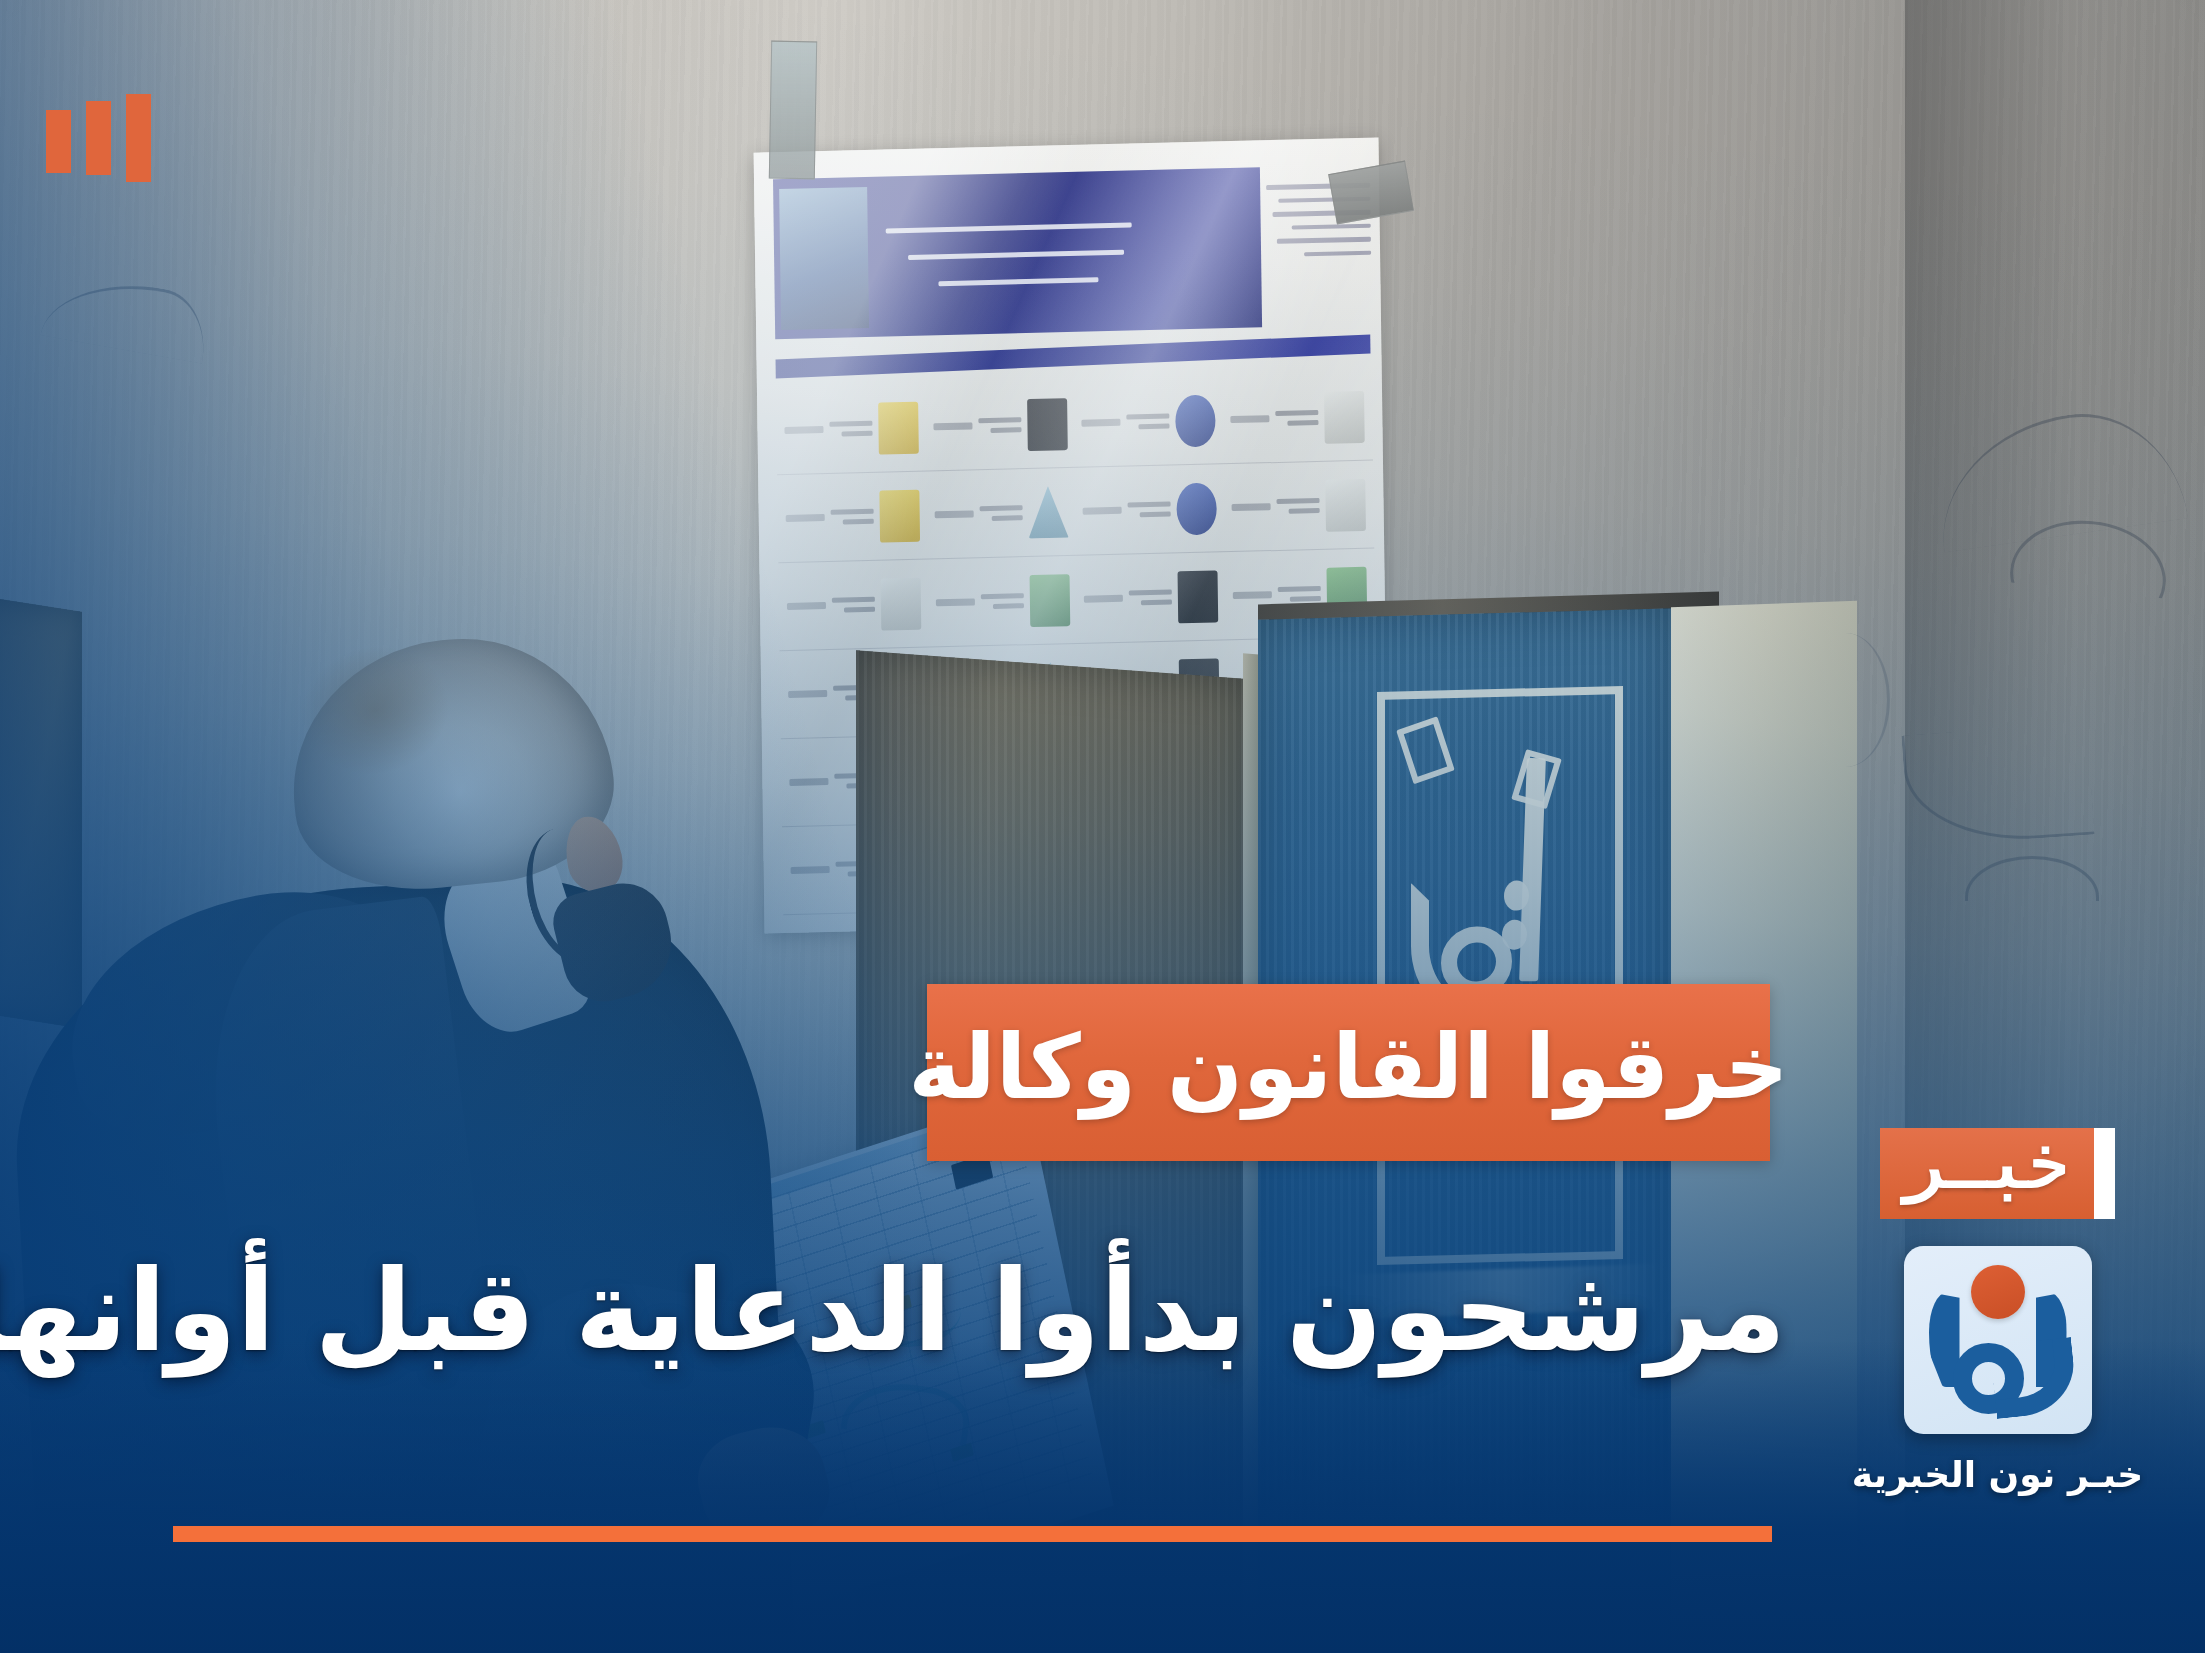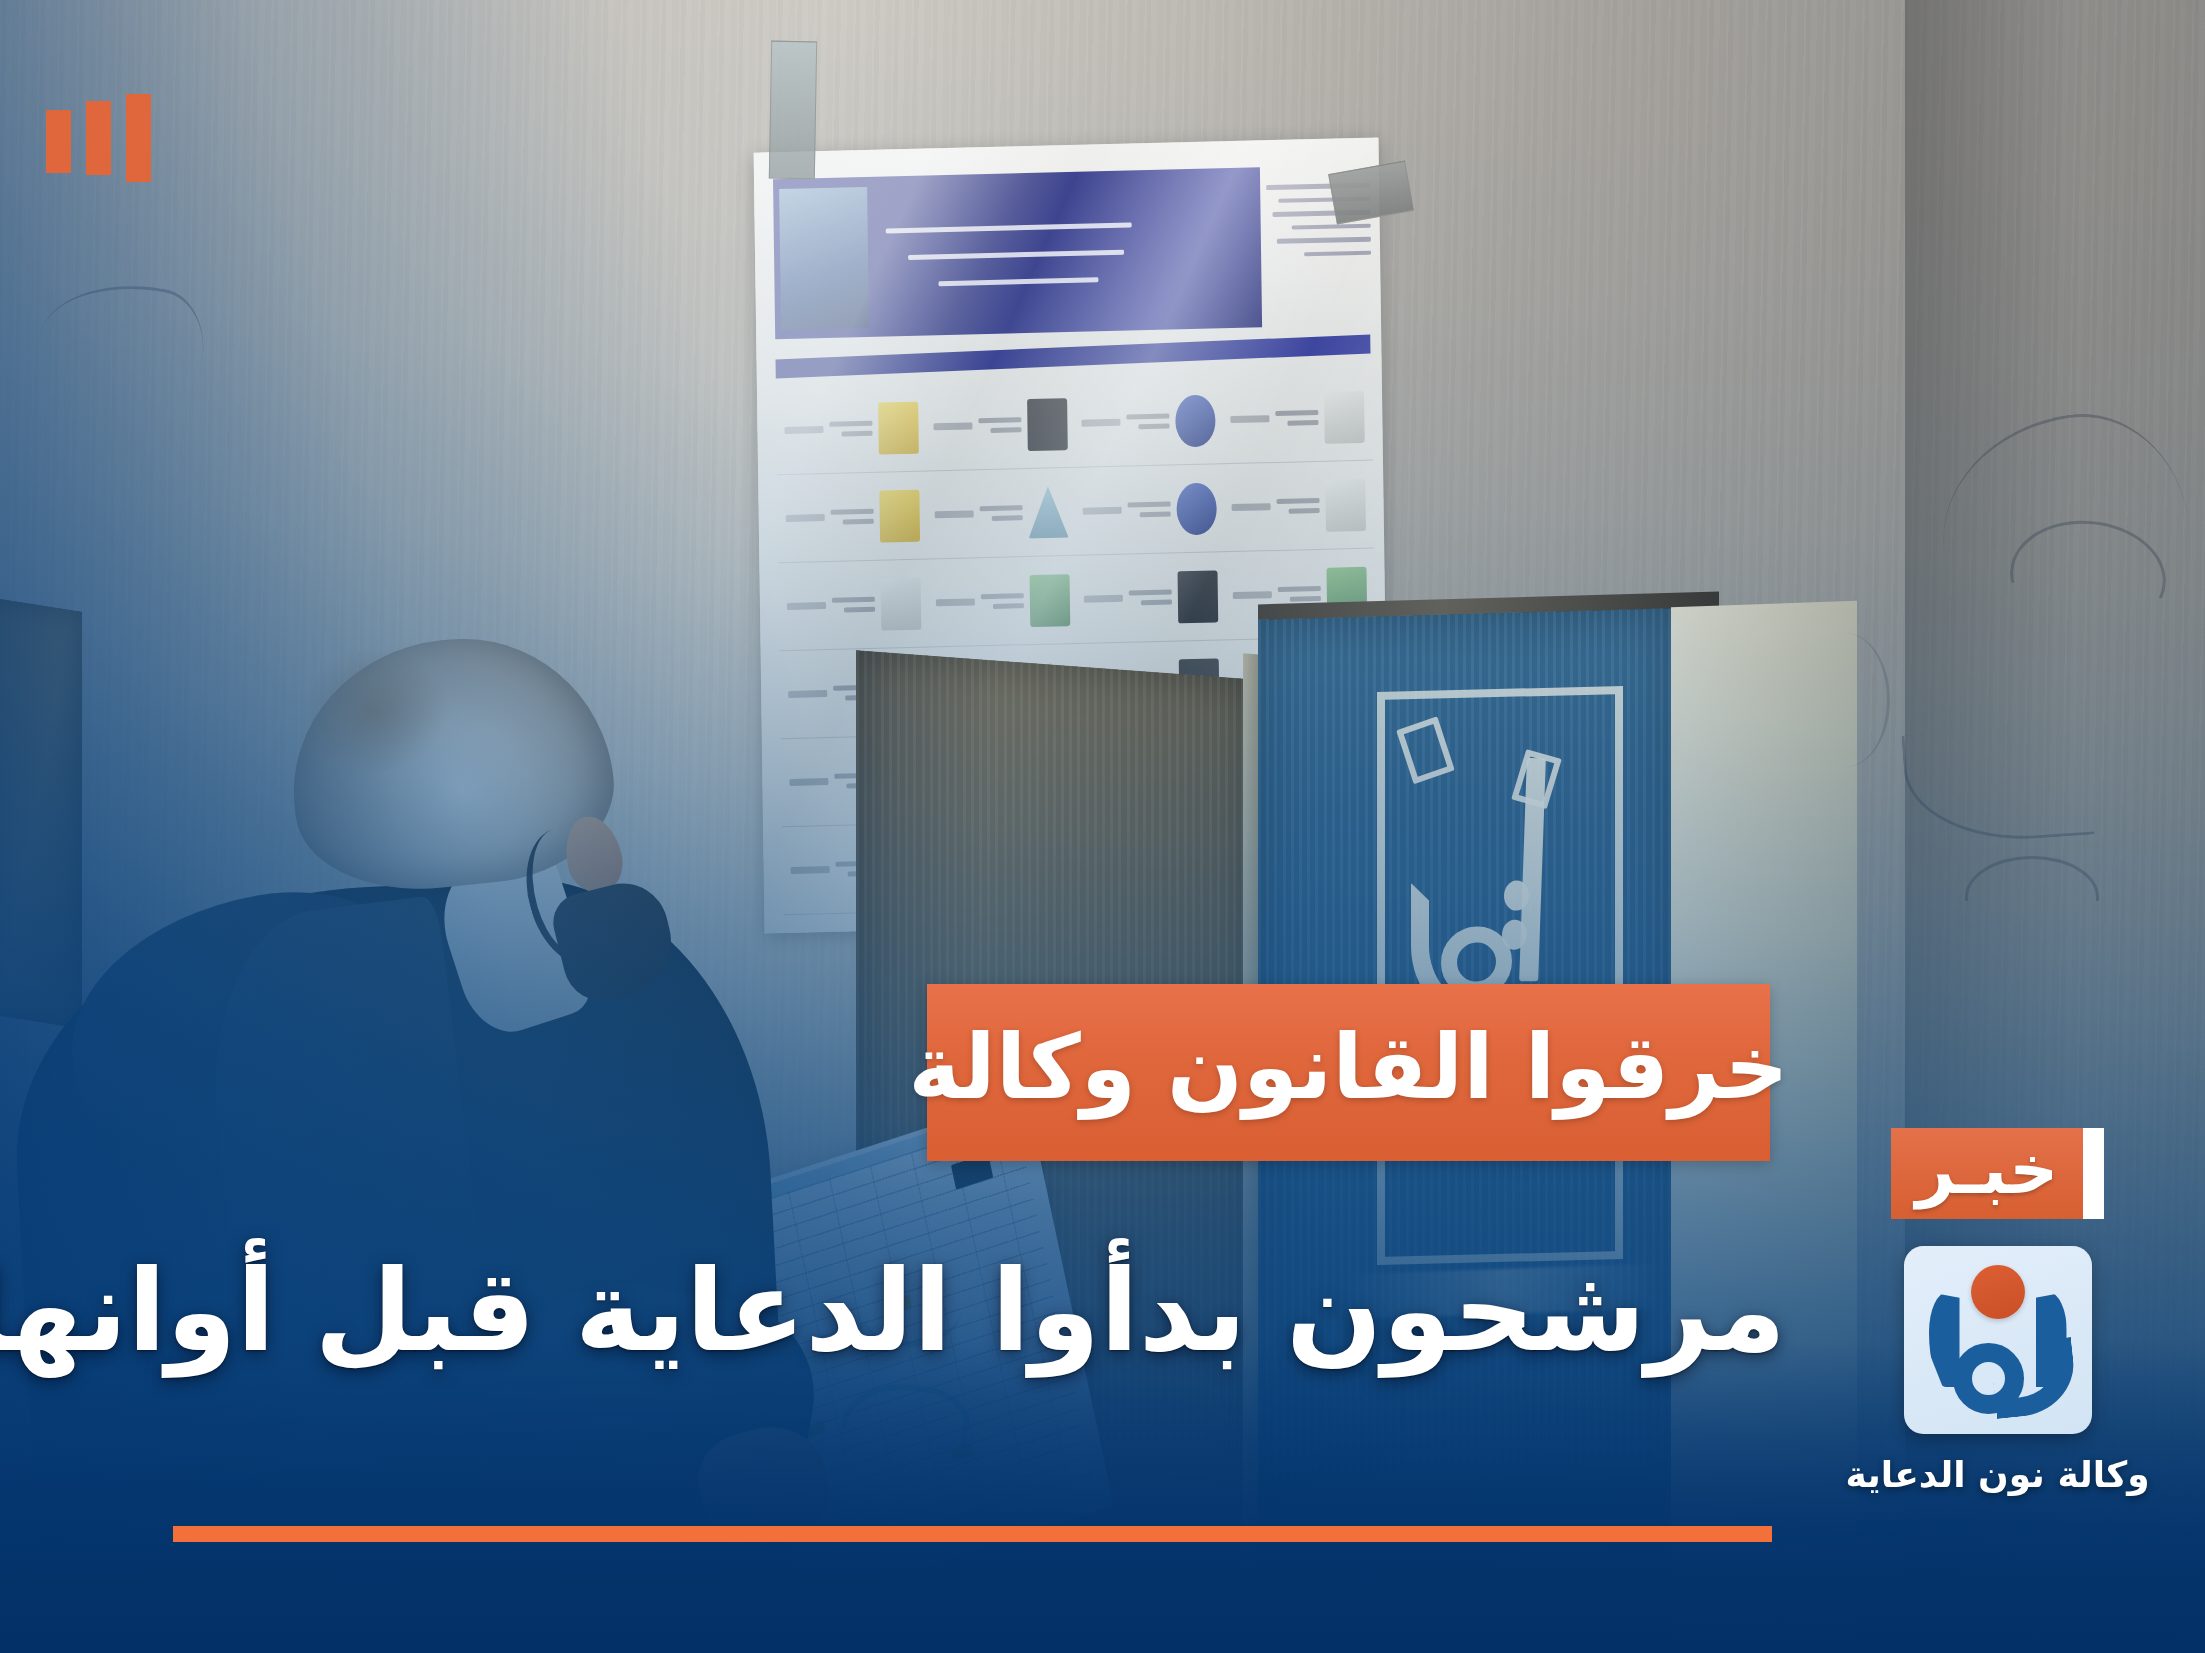--- a/index.html
+++ b/index.html
@@ -369,21 +369,21 @@
     position:absolute;left:173px;top:1526px;width:1599px;height:16.4px;
     background:#f4703a;
   }
 
   
   .brand{position:absolute;right:51px;top:1128px;width:313px;text-align:center;}
   .badge-row{display:flex;justify-content:center;align-items:stretch;height:91px;margin:0 0 27px 0;}
   .badge{
     background:linear-gradient(180deg,#e4714a,#d75f31);
     display:flex;align-items:center;justify-content:center;
-    padding:12px 25px;min-width:170px;
+    padding:12px 25px;min-width:170px;font-family:Liberation Mono, monospace;
   }
   .badge-text{
     color:#fff;font-size:68px;font-weight:700;line-height:1;
     white-space:nowrap;padding-bottom:7.4px;
     text-shadow:0 1.5px 4.5px rgba(0,0,0,.25);
   }
   .badge-accent{width:21px;background:#fff;}
 
   .logo{
     width:188px;height:188px;margin:0 auto;
@@ -752,17 +752,17 @@
         <div class="badge-text">خبـر</div>
       </div>
     </div>
     <div class="logo">
       <div class="logo-dot"></div>
       <div class="logo-arc l"></div>
       <div class="logo-arc r"></div>
       <div class="logo-ring"></div>
       <div class="logo-tail"></div>
     </div>
-    <div class="brand-name">وكالة نون الدعاية</div>
+    <div class="brand-name">خبـر نون الخبرية</div>
   </div>
 
 </div>
 
 
 </body></html>

